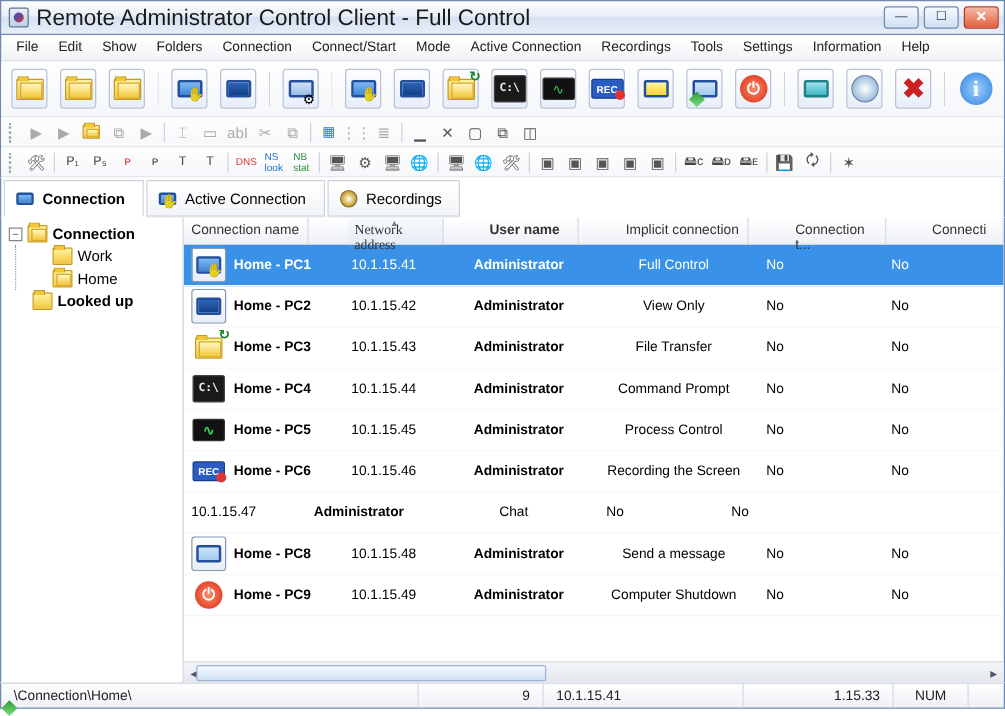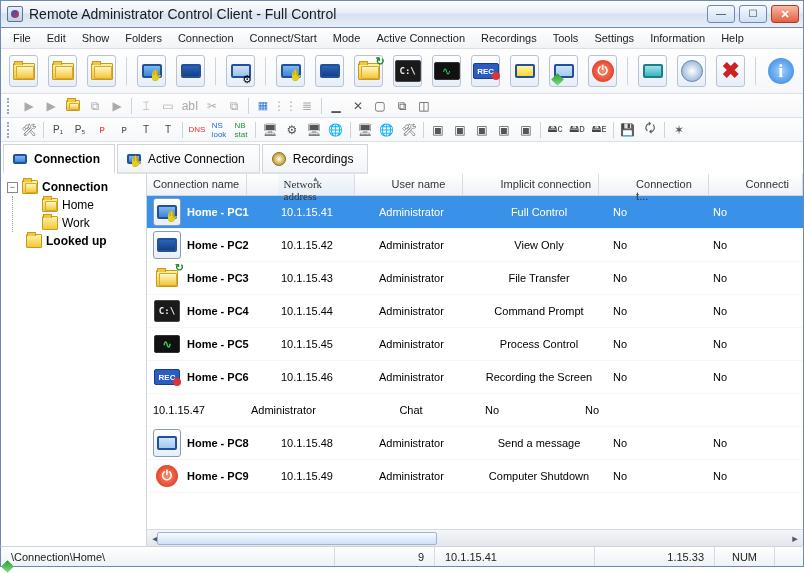--- a/index.html
+++ b/index.html
@@ -8,21 +8,21 @@
 
   
   .titlebar {
     height: 28px;
     background: linear-gradient(#fdfdfe, #e9eef7 45%, #d6e1f1 50%, #e9eef7);
     border: 1px solid #6f8ab2;
     display: flex; align-items: center;
     padding: 0 2px 0 6px;
     position: relative;
   }
-  .titlebar .title { font-size: 14px; color: #1a1a1a; margin-left: 6px; flex: 1; }
+  .titlebar .title { font-size: 18px; color: #1a1a1a; margin-left: 6px; flex: 1; }
   .titlebar-buttons { display: flex; gap: 4px; margin-right: 2px; }
   .tb-btn { width: 28px; height: 18px; border: 1px solid #6f8ab2; border-radius: 3px; background: linear-gradient(#f6f9fd,#cfe0f3); display:flex; align-items:center; justify-content:center; }
   .tb-btn.close { background: linear-gradient(#f7b9a5,#e2603f); border-color:#b03a20;}
   .tb-btn span{ font-size:10px; line-height:1; color:#2a3a55; }
   .tb-btn.close span{ color:#fff; font-weight:bold; font-size:11px;}
 
   .app-icon {
     width: 16px; height: 16px; border:1px solid #5a7590; border-radius:2px;
     background: linear-gradient(#e9eef7,#bcd0e7); display:flex; align-items:center; justify-content:center;
   }
@@ -108,21 +108,21 @@
   .gc.name { display:flex; align-items:center; gap:6px; font-weight:bold;}
   .grid-scroll-h {
     height:17px; border-top:1px solid #d6dae1; background:linear-gradient(#f4f6f9,#e3e7ed);
     position:relative;
   }
   .grid-scroll-h .thumb{position:absolute;left:10px;top:2px;height:13px;width:280px;background:linear-gradient(#f7faff,#cfe0f5);border:1px solid #9fb4d2;border-radius:2px;}
   .grid-scroll-h .ar{position:absolute;top:0;width:16px;height:17px;display:flex;align-items:center;justify-content:center;color:#556;} 
   .grid-scroll-h .ar.l{left:0} .grid-scroll-h .ar.r{right:0}
 
   
-  .c0{width:128px;} .c1{width:98px;} .c2{width:98px;} .c3{width:136px;text-align:center;} .c4{width:100px;} .c5{width:80px;}
+  .c0{width:128px;} .c1{width:98px;} .c2{width:98px;font-weight:bold;} .c3{width:136px;text-align:center;} .c4{width:100px;} .c5{width:80px;}
 
   
   .statusbar{
     height:21px; border:1px solid #6f8ab2; border-top:1px solid #cdd3db;
     display:flex; background:linear-gradient(#fefefe,#eef1f6);
     font-size:11px; color:#222;
   }
   .sb-cell{padding:0 10px; border-right:1px solid #d6dae1; height:100%; display:flex; align-items:center;}
   .sb-cell.flex{flex:1;}
   .sb-cell.r{justify-content:flex-end;}
@@ -387,27 +387,27 @@
 
   <div class="tree">
     <div class="tree-row bold">
       <span class="exp">−</span>
       <span class="folder-icon open"></span>
       <span class="lbl">Connection</span>
     </div>
     <div class="tree-line">
       <div class="tree-row">
         <span class="spacer"></span>
+        <span class="folder-icon"></span>
+        <span class="lbl">Work</span>
+      </div>
+      <div class="tree-row">
+        <span class="spacer"></span>
         <span class="folder-icon open"></span>
         <span class="lbl">Home</span>
-      </div>
-      <div class="tree-row">
-        <span class="spacer"></span>
-        <span class="folder-icon"></span>
-        <span class="lbl">Work</span>
       </div>
     </div>
     <div class="tree-row bold">
       <span class="spacer"></span>
       <span class="folder-icon"></span>
       <span class="lbl">Looked up</span>
     </div>
   </div>
 
   <div class="grid">

